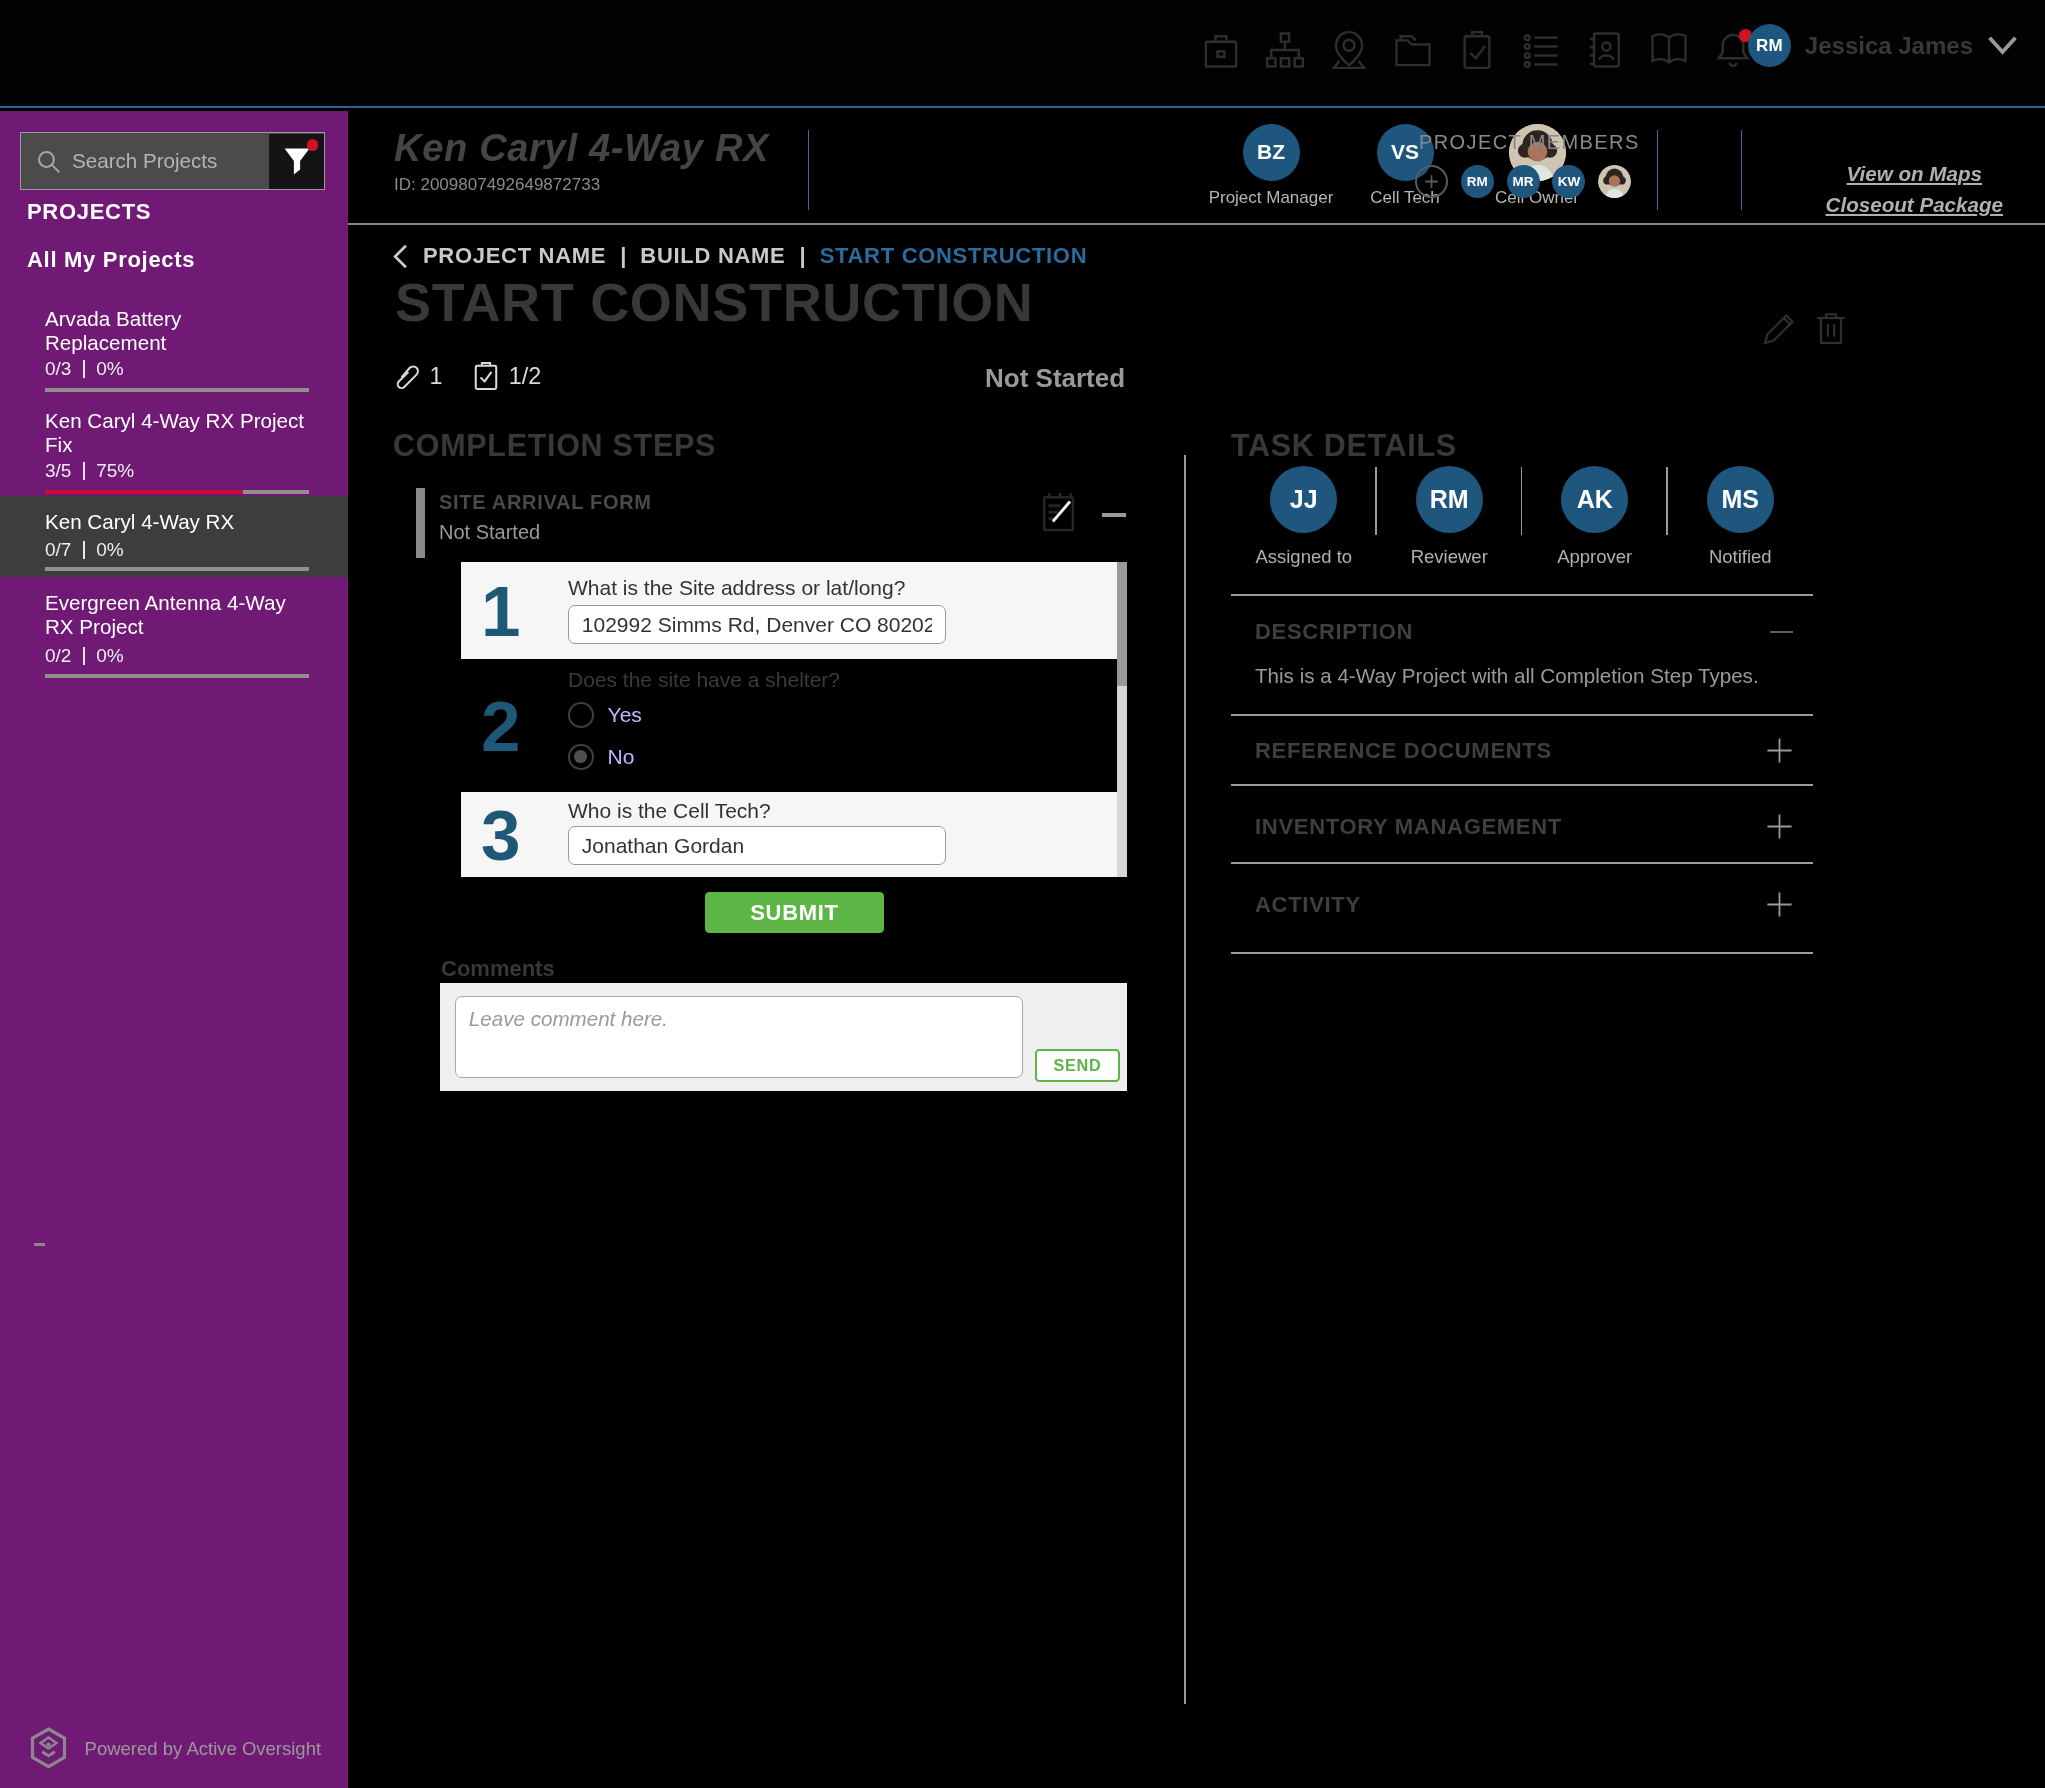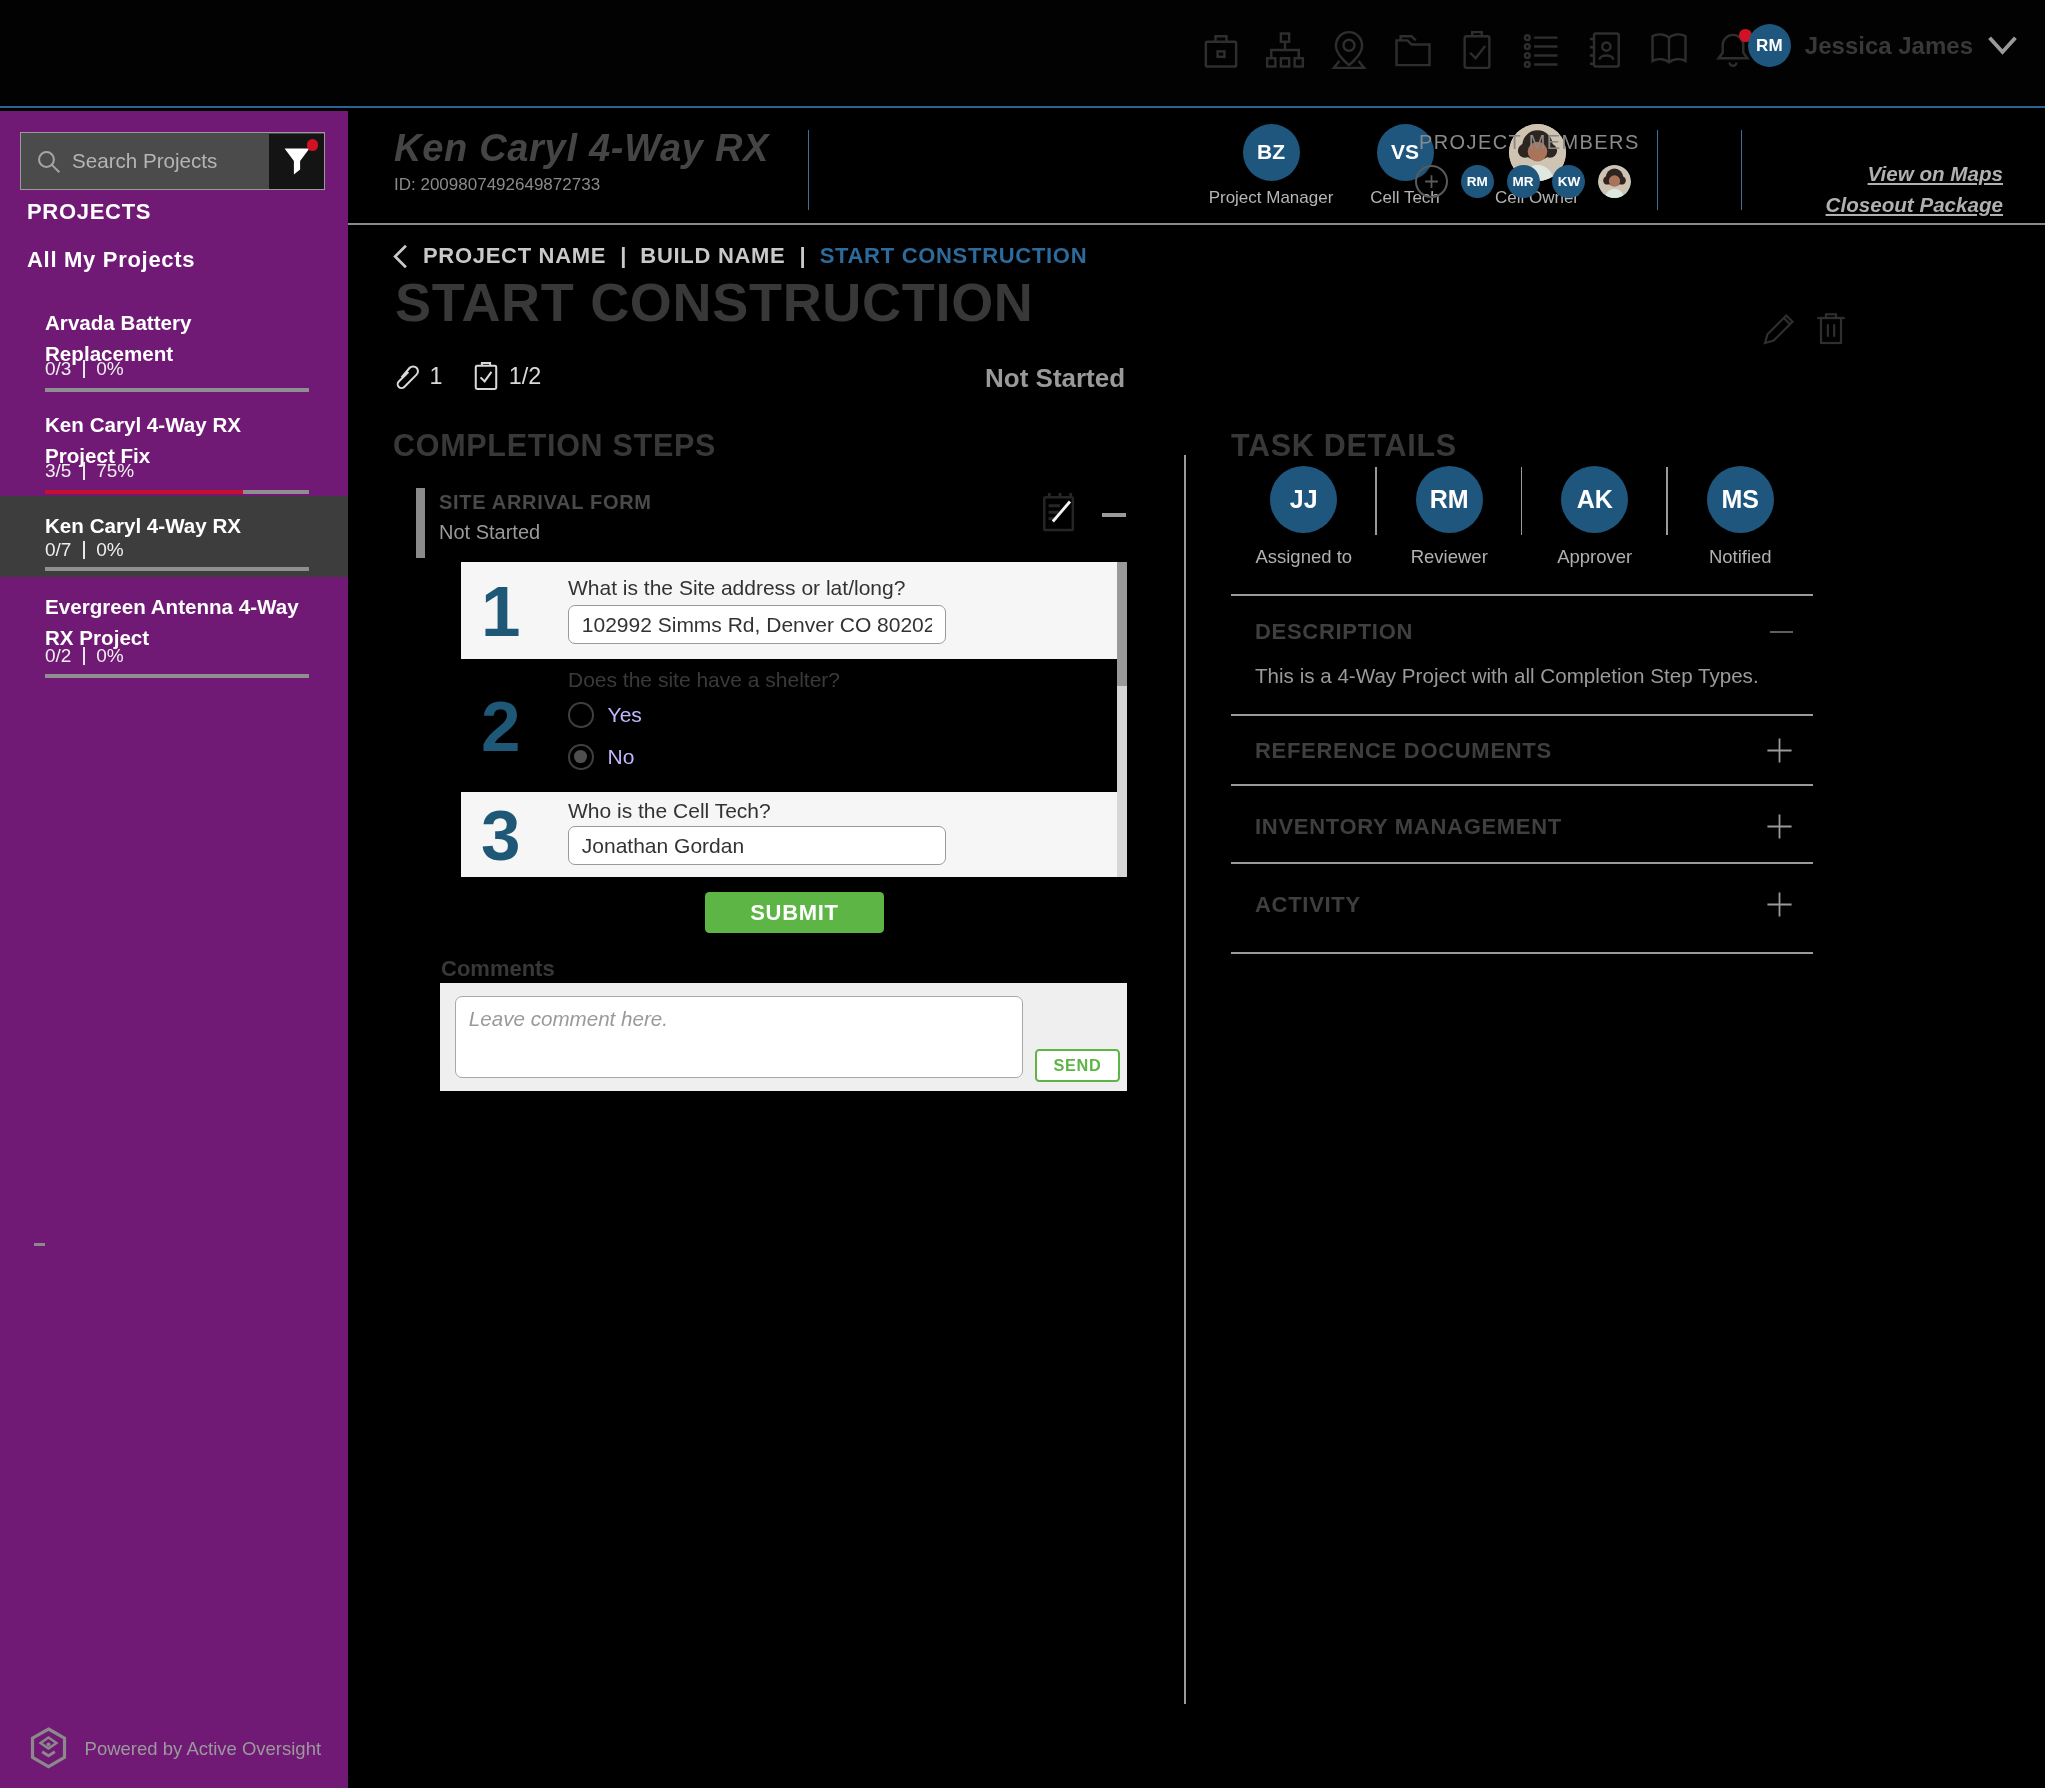--- a/index.html
+++ b/index.html
@@ -24,21 +24,21 @@
   
   .sidebar { position:absolute; left:0; top:111px; width:348px; height:1678px; background:#701a75; }
   .searchbox { position:absolute; left:20px; top:21px; width:305px; height:58px; background:#4b4b4b; border:1.4px solid #9a9a9a; display:flex; align-items:center; }
   .searchbox .mag { width:27px; height:27px; color:#a5a5a5; margin-left:14px; flex:none; }
   .searchbox input { flex:1; min-width:0; background:transparent; border:none; outline:none; color:#cfcfcf; font-size:20.6px; padding:0 10px; font-family:"Liberation Sans", sans-serif; }
   .searchbox input::placeholder { color:#b5b5b5; }
   .filterbox { width:55px; height:55px; background:#141414; flex:none; position:relative; display:flex; align-items:center; justify-content:center; }
   .filterbox svg { width:30px; height:31px; }
   .filter-dot { position:absolute; top:5.7px; right:5.7px; width:11.4px; height:11.4px; border-radius:50%; background:#d11124; }
   .side-label { position:absolute; left:27px; color:#fff; font-weight:bold; font-size:22px; letter-spacing:0.7px; }
-  .proj-item-title { position:absolute; left:45px; width:263px; color:#fff; font-weight:bold; font-size:20.6px; line-height:31px; }
+  .proj-item-title { position:absolute; left:45px; width:263px; color:#fff; font-weight:normal; font-size:20.6px; line-height:24px; }
   .proj-stats { position:absolute; left:45px; display:flex; align-items:center; color:#efefef; font-size:19px; }
   .proj-stats .pipe { display:inline-block; width:0; border-left:2.1px solid #e8e8e8; height:18.5px; margin:0 11.4px; }
   .pbar { position:absolute; left:45px; width:264px; height:4.3px; background:#8f8f8f; }
   .pbar .fill { height:100%; background:#8f8f8f; width:0; }
   .sel-row { position:absolute; left:0; top:385px; width:348px; height:81px; background:#3d3d3d; }
   .side-dash { position:absolute; left:34px; top:1132px; width:11.4px; height:2.8px; background:#8a8a8a; }
   .side-footer { position:absolute; left:28px; bottom:18.5px; display:flex; align-items:center; gap:15.6px; color:#9a9a9a; font-size:18.5px; }
   .side-footer svg { width:41px; height:44px; }
 
   
@@ -50,21 +50,21 @@
   .vdiv { position:absolute; width:1.4px; background:#3b6e99; top:18.5px; height:80px; }
   .role-group { position:absolute; top:12.8px; width:128px; text-align:center; }
   .role-group .avatar { width:57px; height:57px; font-size:21px; margin:0 auto; }
   .role-label { margin-top:7px; color:#b5b5b5; font-size:17px; }
   .members-label { position:absolute; left:1071px; top:20px; color:#8a8a8a; font-size:20px; letter-spacing:1.4px; }
   .members-row { position:absolute; left:1067px; top:54px; display:flex; gap:12.8px; align-items:center; }
   .members-row .avatar { width:33px; height:33px; font-size:13.5px; }
   .plus-circle { width:33px; height:33px; border-radius:50%; border:2.1px solid #5a5a5a; color:#5a5a5a; display:flex; align-items:center; justify-content:center; }
   .plus-circle svg { width:17px; height:17px; }
   .photo-av { border-radius:50%; overflow:hidden; }
-  .ph-links { position:absolute; right:43px; top:51px; text-align:right; }
+  .ph-links { position:absolute; right:43px; top:51px; text-align:center; }
   .ph-links a { display:block; color:#b0b0b0; font-size:20.6px; font-weight:bold; font-style:italic; text-decoration:underline; margin-bottom:7px; }
 
   
   .content { position:absolute; left:0; top:116px; right:0; bottom:0; }
   .breadcrumb { position:absolute; left:44px; top:15.6px; display:flex; align-items:center; gap:14px; font-size:22px; font-weight:bold; }
   .breadcrumb .back { width:17px; height:27px; color:#c9c9c9; }
   .crumb { color:#c9c9c9; letter-spacing:0.7px; }
   .crumb-pipe { color:#c9c9c9; }
   .crumb.active { color:#2c6b9c; }
   .page-title { position:absolute; left:47px; top:44px; color:#383838; font-size:54px; font-weight:bold; letter-spacing:0.7px; }

